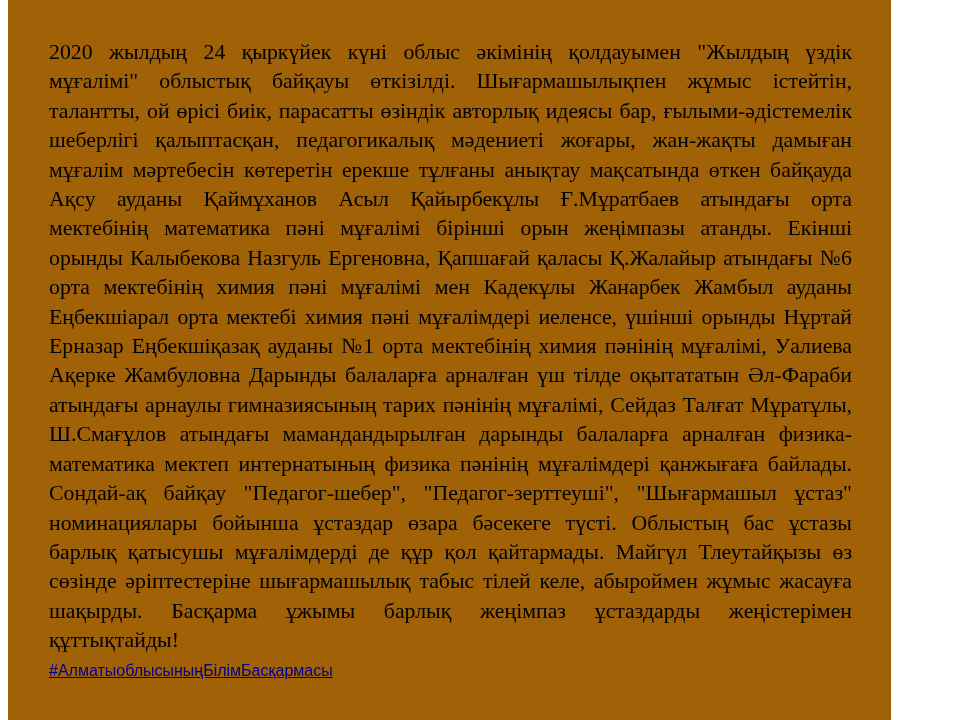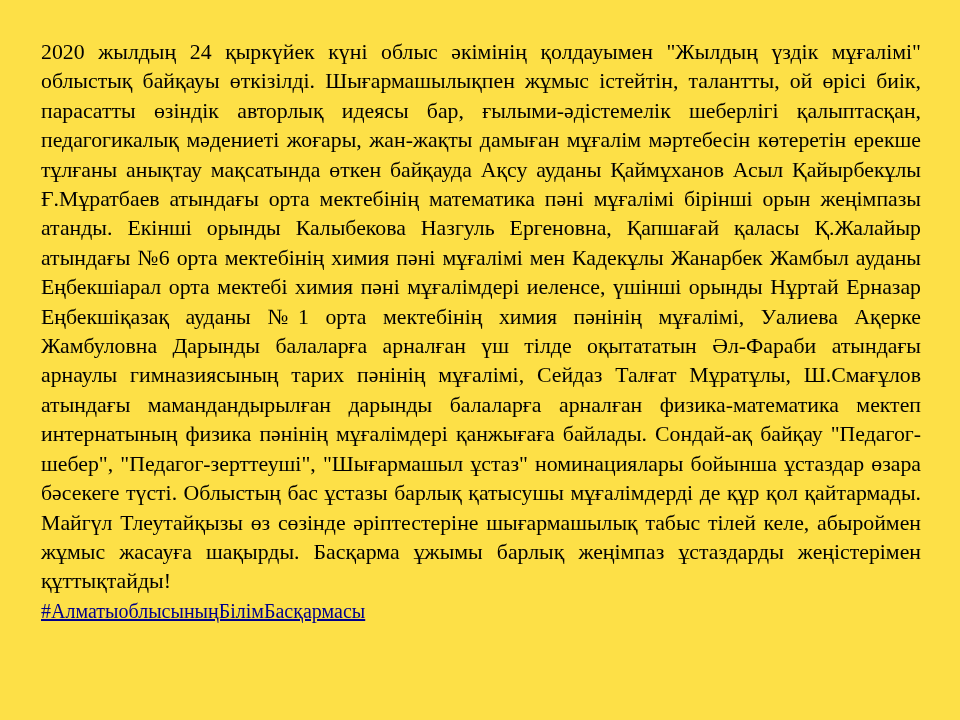--- a/index.html
+++ b/index.html
@@ -2,44 +2,45 @@
 <html><head>
 <meta charset="utf-8">
 <style>
   html, body {
     margin: 0;
     padding: 0;
     background: #ffffff;
   }
   .page {
     position: relative;
-    width: 960px;
+    width: 883px;
     height: 720px;
-    background: #fde047;
+    background: #a16207;
     overflow: hidden;
     box-sizing: border-box;
+    margin-left: 8px;
   }
   .content {
     box-sizing: border-box;
     padding: 38px 39px 0 41px;
   }
   .article-text {
     margin: 0;
     font-family: "Liberation Serif", "DejaVu Serif", serif;
     font-size: 21.8px;
     line-height: 29.4px;
     color: #000000;
     text-align: justify;
     word-spacing: 1px;
   }
   .hashtag-link {
     display: inline-block;
     margin-top: 0.5px;
-    font-family: Liberation Serif, serif;
-    font-size: 20px;
+    font-family: Liberation Sans, sans-serif;
+    font-size: 16px;
     line-height: 29.4px;
     color: #00008B;
     text-decoration: underline;
     cursor: pointer;
   }
 </style>
 </head>
 <body>
 
 <div class="page">

